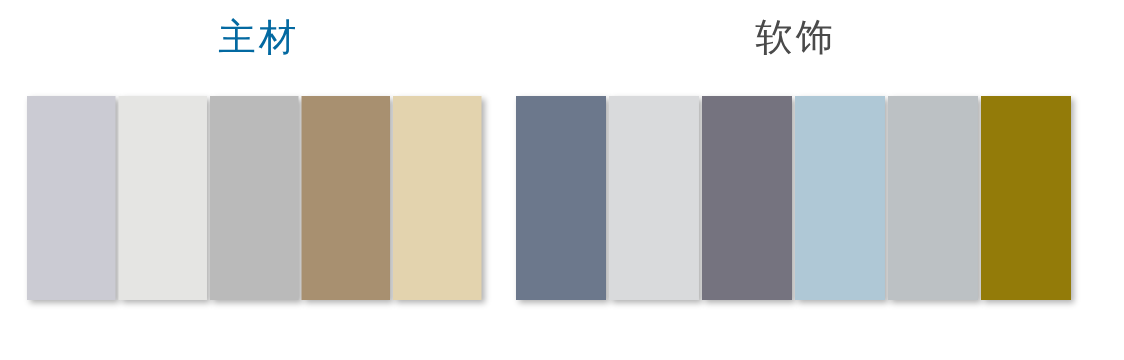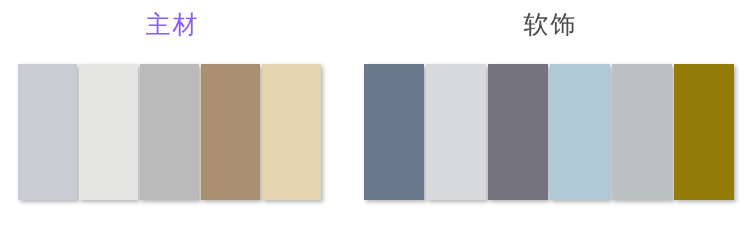--- a/index.html
+++ b/index.html
@@ -31,21 +31,21 @@
     height: 219px;
   }
 
   
   #group-primary {
     left: 0px;
     width: 345px;
   }
   
   #group-soft {
-    left: 352px;
+    left: 332px;
     width: 397px;
   }
 
   .group-title {
     position: absolute;
     top: 8px;
     width: 100%;
     text-align: center;
     font-size: 25px;
     line-height: 34px;
@@ -80,21 +80,21 @@
   .swatch-w60 { width: 59px; }
   .swatch-w61 { width: 60px; }
 </style>
 </head>
 <body>
 
 <div id="board" style="background: rgb(255, 255, 255);">
 
   <div class="palette-group" id="group-primary">
 
-    <div class="group-title" style="color: #8b5cf6;">主材</div>
+    <div class="group-title" style="color: #0369a1;">主材</div>
 
     <div class="swatch-row">
       <div class="swatch swatch-w60" id="p-sw-0" title="#CBCBD3" style="background-color: rgb(203, 203, 211);"></div>
       <div class="swatch swatch-w60" id="p-sw-1" title="#E5E5E3" style="background-color: rgb(229, 229, 227);"></div>
       <div class="swatch swatch-w60" id="p-sw-2" title="#BABABA" style="background-color: rgb(186, 186, 186);"></div>
       <div class="swatch swatch-w60" id="p-sw-3" title="#A89070" style="background-color: rgb(168, 144, 112);"></div>
       <div class="swatch swatch-w60" id="p-sw-4" title="#E3D3AE" style="background-color: rgb(227, 211, 174);"></div>
     </div>
   </div>
 

